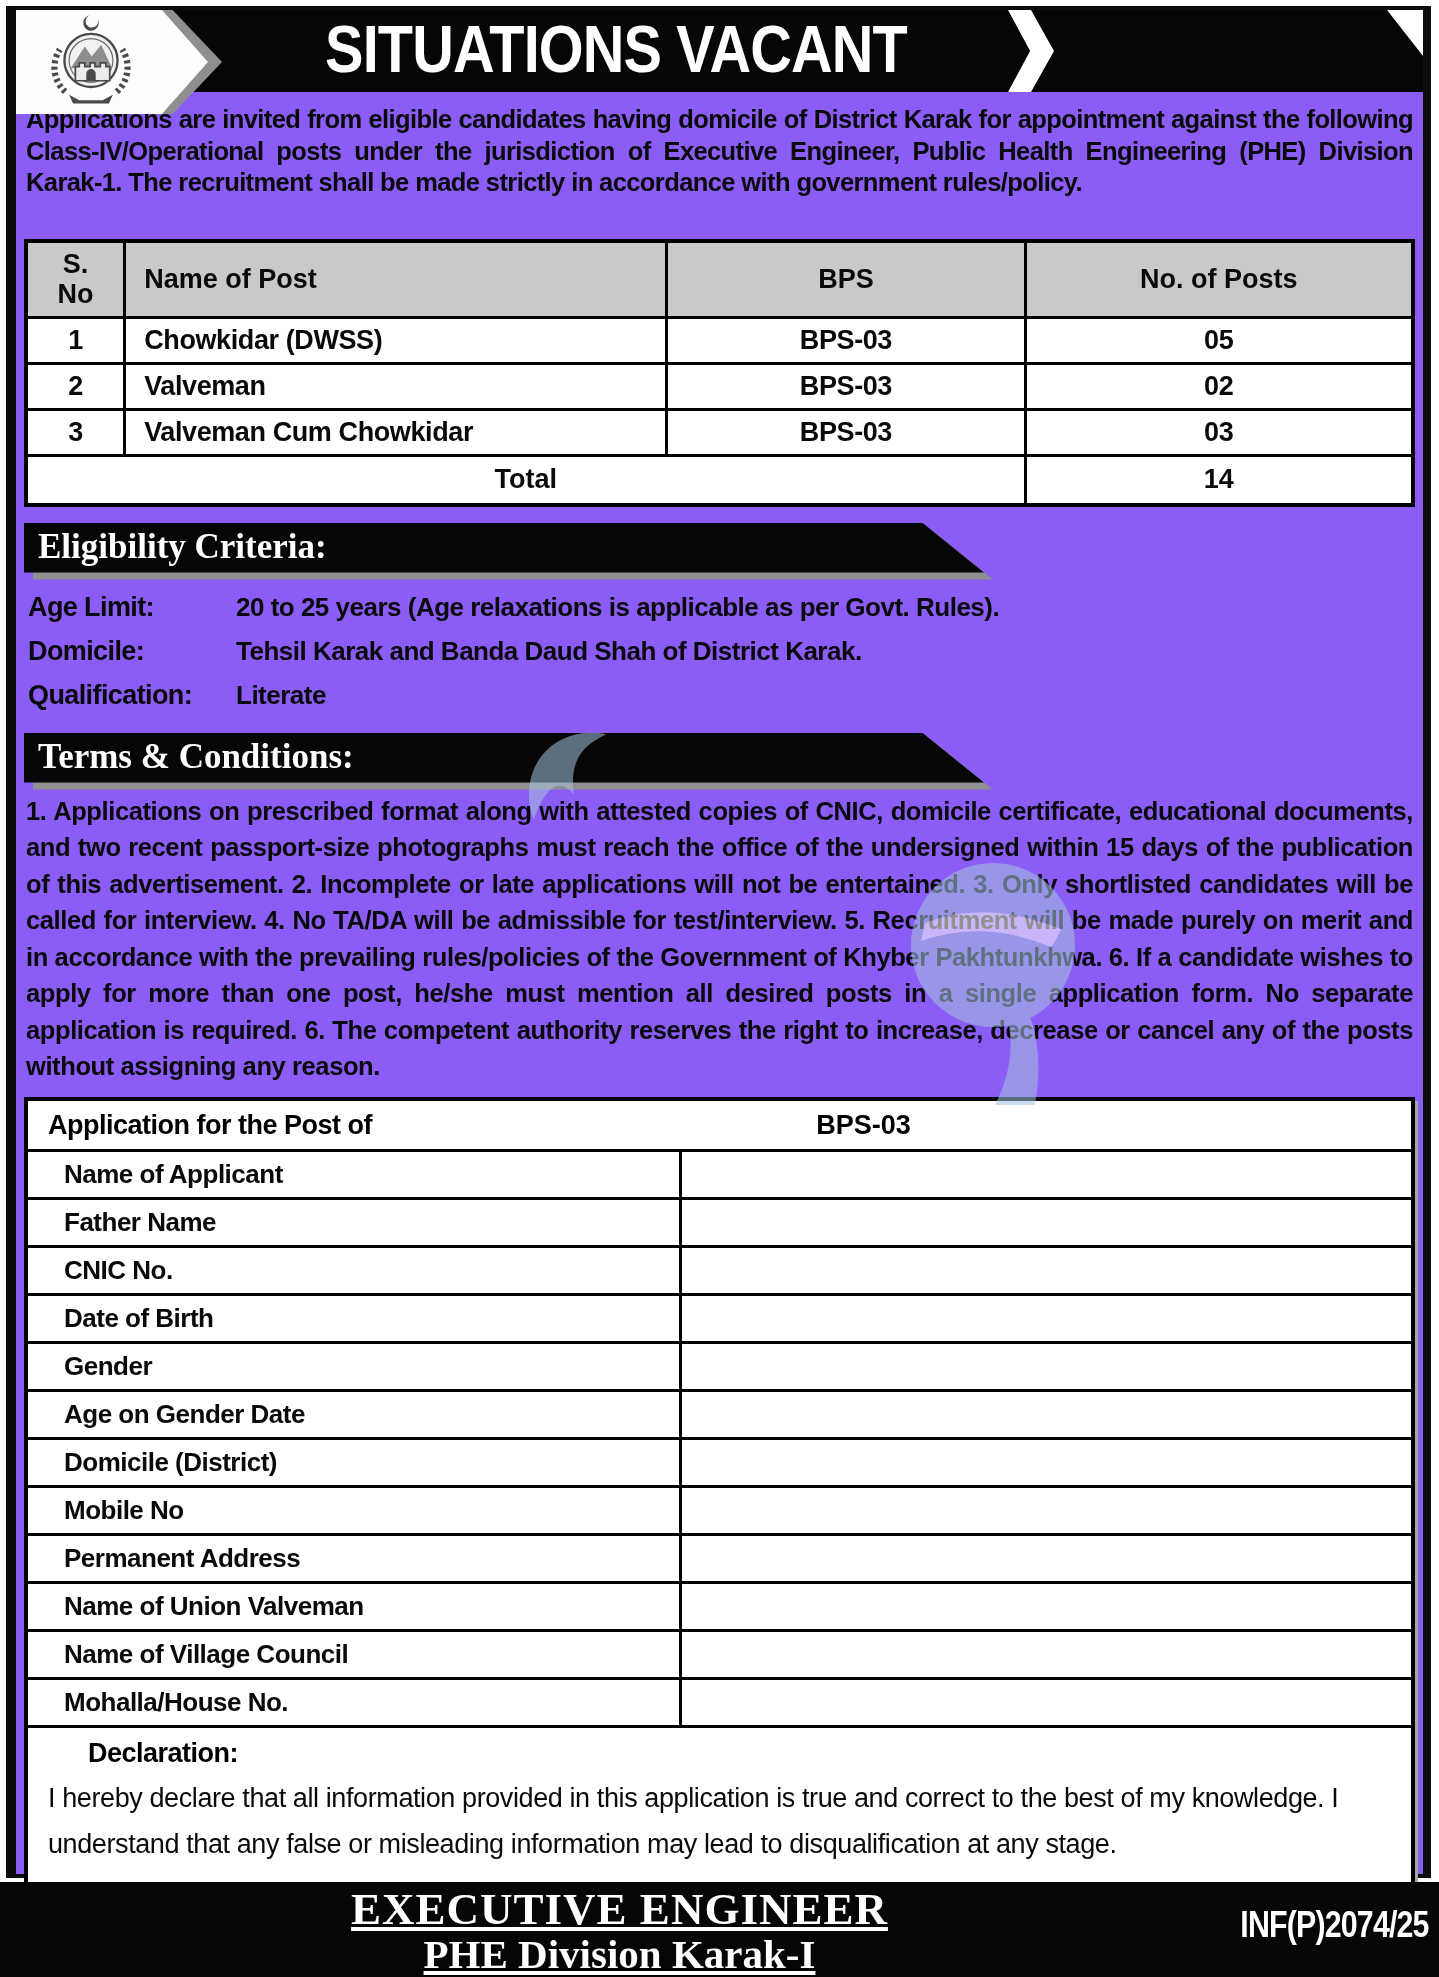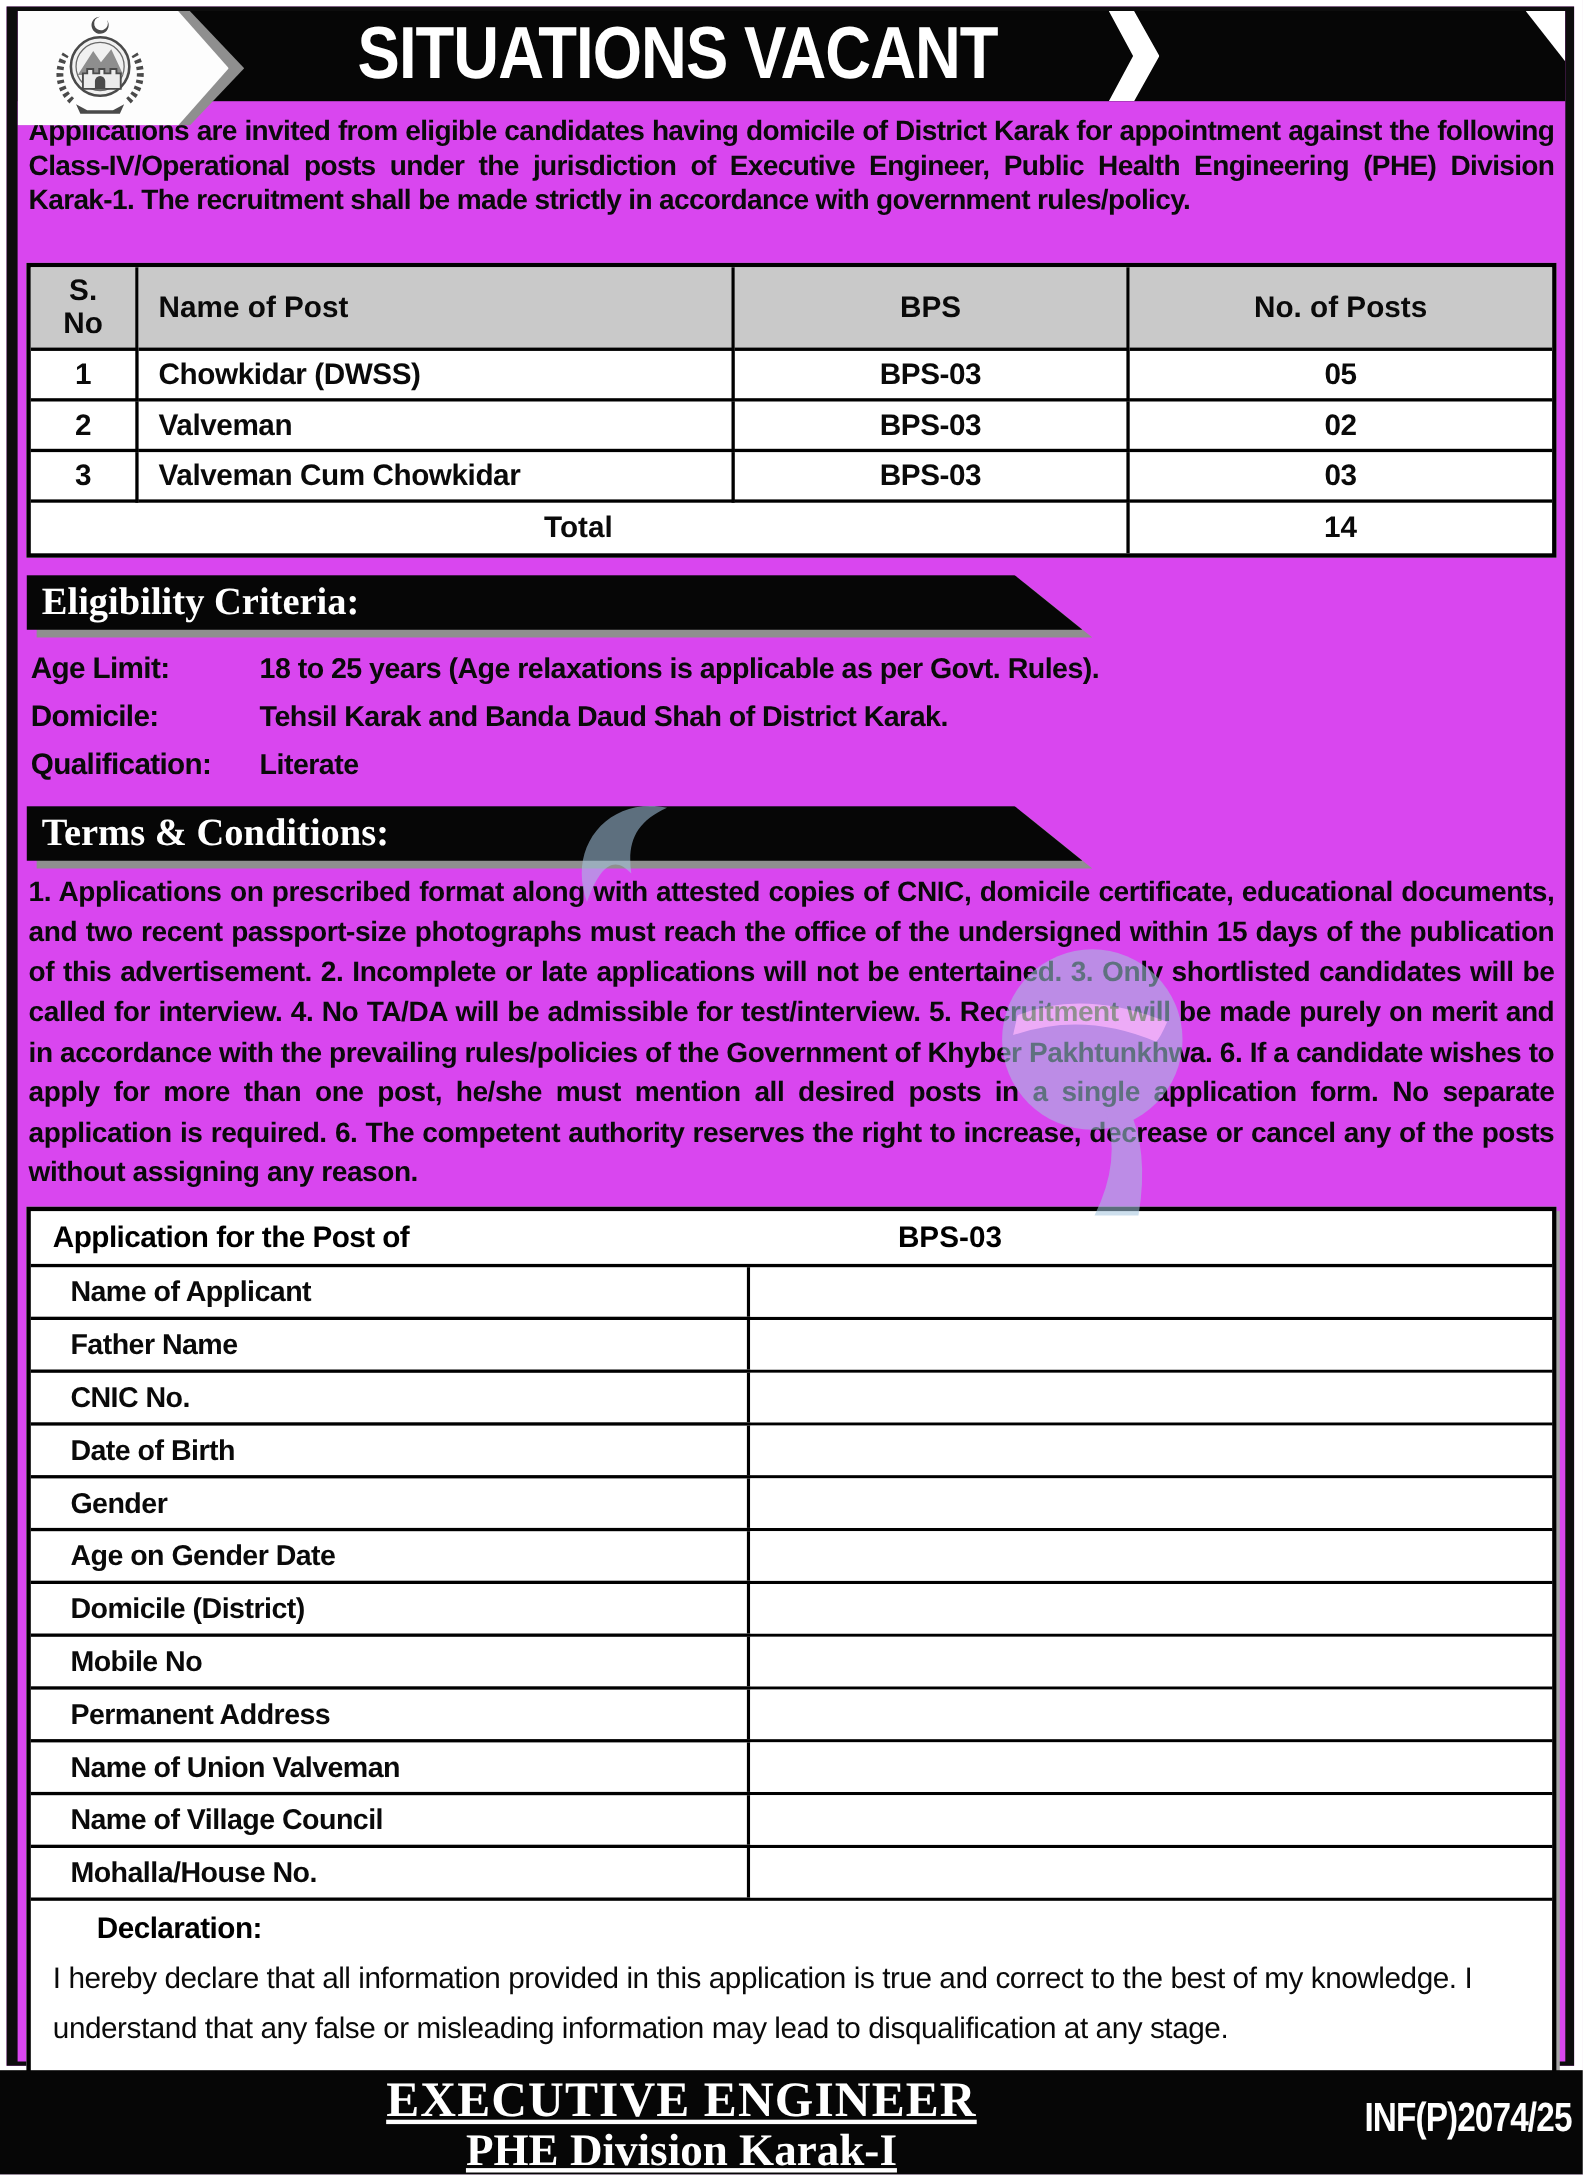--- a/index.html
+++ b/index.html
@@ -1,18 +1,18 @@
 <!DOCTYPE html>
 <html><head>
 <meta charset="utf-8">
 <style>
   html,body{margin:0;padding:0;}
   body{width:1439px;height:1977px;background:#e9e9e9;font-family:"Liberation Sans",sans-serif;}
   .page{position:relative;width:1439px;height:1977px;background:#ffffff;overflow:hidden;}
-  .frame{position:absolute;left:6px;top:6px;width:1425px;height:1872px;background:#d946ef;
+  .frame{position:absolute;left:6px;top:6px;width:1425px;height:1872px;background:#8b5cf6;
          border:4px solid #0d0d0d;border-left-width:10px;border-right-width:8px;box-sizing:border-box;}
 
   
   .banner{position:relative;width:100%;height:82px;background:#060606;}
   .badge-back{position:absolute;left:0;top:0;width:206px;height:104px;background:#8f8f8f;
               clip-path:polygon(0 0,76% 0,100% 50%,76% 100%,0 100%);z-index:2;}
   .badge{position:absolute;left:0;top:0;width:192px;height:104px;background:#fdfdfd;
          clip-path:polygon(0 0,76% 0,100% 50%,76% 100%,0 100%);z-index:3;}
   .emblem{position:absolute;left:16px;top:2px;z-index:4;}
   .banner-title{position:absolute;left:200px;top:-4px;width:800px;height:82px;z-index:1;
@@ -141,21 +141,21 @@
         </div>
 
       <div class="ribbon-wrap">
         <div class="ribbon-shadow"></div>
         <div class="ribbon">Eligibility Criteria:</div>
       </div>
 
       <div class="elig">
           <div class="erow">
             <div class="elabel">Age Limit:</div>
-            <div class="evalue">18 to 25 years (Age relaxations is applicable as per Govt. Rules).</div>
+            <div class="evalue">20 to 25 years (Age relaxations is applicable as per Govt. Rules).</div>
           </div>
           <div class="erow">
             <div class="elabel">Domicile:</div>
             <div class="evalue">Tehsil Karak and Banda Daud Shah of District Karak.</div>
           </div>
           <div class="erow">
             <div class="elabel">Qualification:</div>
             <div class="evalue">Literate</div>
           </div>
         </div>

